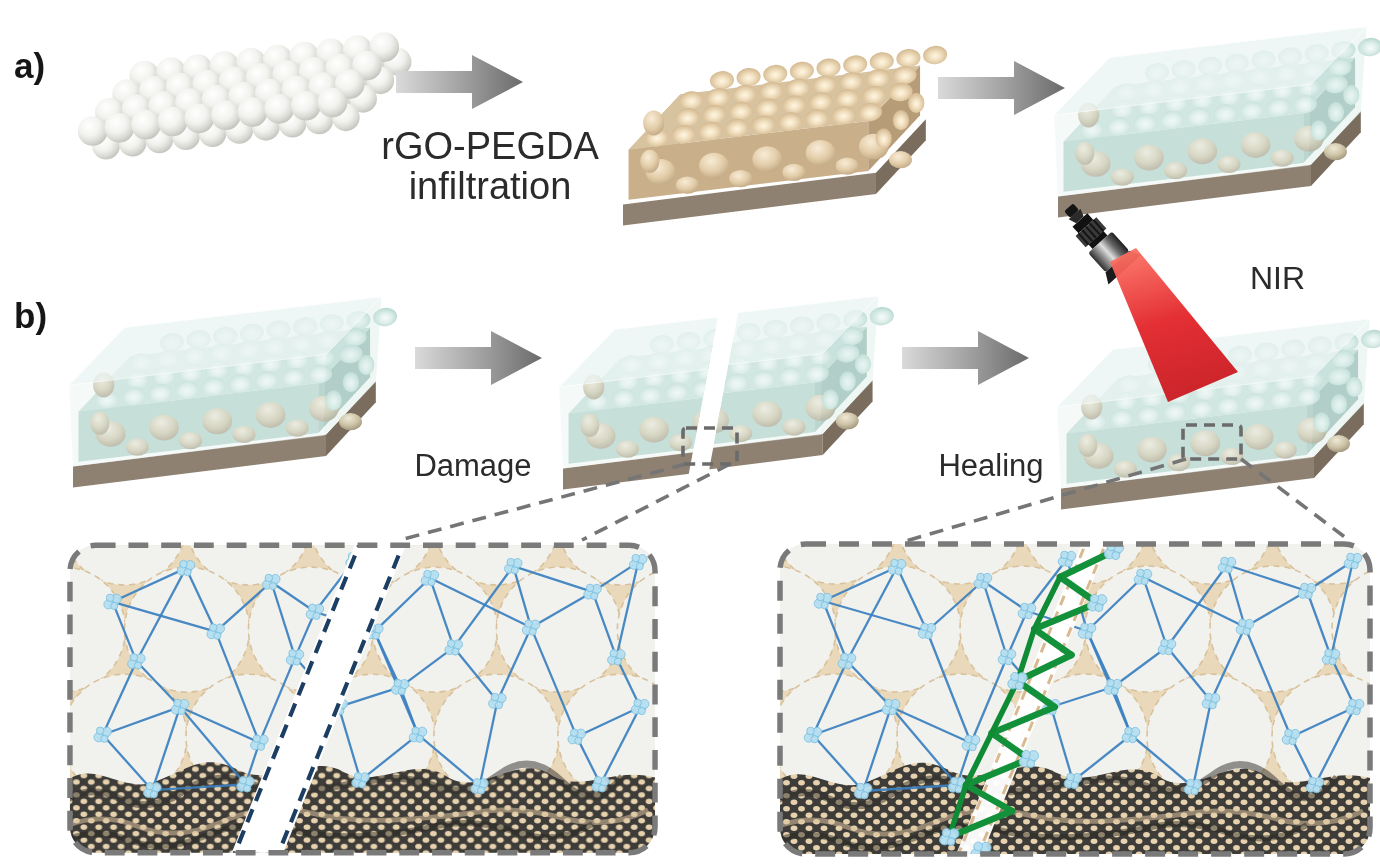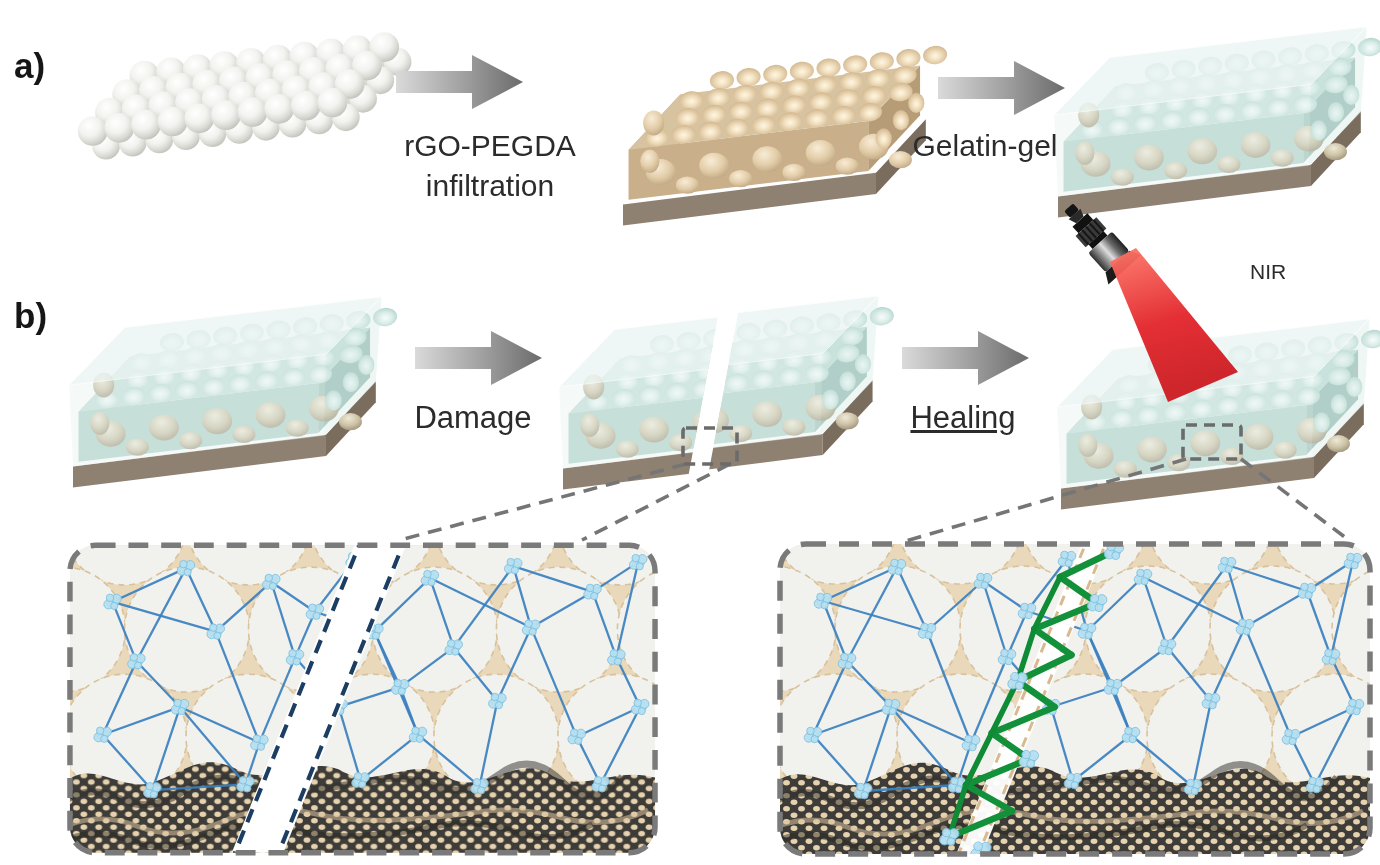--- a/index.html
+++ b/index.html
@@ -1,21 +1,21 @@
 <!DOCTYPE html>
 <html><head>
 <meta charset="utf-8">
 <style>
   html,body{margin:0;padding:0;background:#ffffff;}
   .canvas{position:relative;width:1380px;height:865px;background:#ffffff;overflow:hidden;
           font-family:"Liberation Sans", sans-serif;color:#262626;}
   .plabel{position:absolute;font-weight:bold;font-size:35px;color:#161616;}
-  .steplabel{position:absolute;text-align:center;font-size:30px;color:#2b2b2b;line-height:40px;}
-  .steplabel.single{font-size:31px;}
-  .nirlabel{position:absolute;font-size:21px;color:#2b2b2b;}
+  .steplabel{position:absolute;text-align:center;font-size:38px;color:#2b2b2b;line-height:40px;}
+  .steplabel.single{font-size:31px;margin-top:48px;}
+  .nirlabel{position:absolute;font-size:32px;color:#2b2b2b;}
   .block,.inset,.arrow{position:absolute;overflow:visible;}
   svg{display:block;}
   .defs-holder{position:absolute;width:0;height:0;overflow:hidden;}
 </style>
 </head>
 <body>
 
 <div class="canvas">
 
   <svg class="defs-holder" aria-hidden="true">
@@ -560,24 +560,23 @@
   </svg>
   <svg class="arrow" style="left:902px;top:328px;" width="130" height="60" viewBox="0 0 130 60">
     <polygon points="0,19 76,19 76,3 127,30 76,57 76,41 0,41" fill="url(#gArrow)"></polygon>
   </svg>
 
   <div class="steplabel" style="left:355px;top:126px;width:270px;">
     <div>rGO-PEGDA</div>
     <div>infiltration</div>
   </div>
   <div class="steplabel" style="left:850px;top:126px;width:270px;">
-    <div>Gelatin-gel</div>
   </div>
   <div class="steplabel single" style="left:378px;top:398px;width:190px;">Damage</div>
-  <div class="steplabel single" style="left:868px;top:398px;width:190px;text-decoration:underline;">Healing</div>
+  <div class="steplabel single" style="left:896px;top:398px;width:190px;">Healing</div>
   <div class="nirlabel" style="left:1250px;top:260px;">NIR</div>
 
   <svg id="insetDamaged" class="inset" style="left:65px;top:538px;" width="595" height="322" viewBox="0 0 600 320">
       <defs>
         <clipPath id="insetDamagedclip">
           <rect x="5" y="5" width="590" height="310" rx="26"></rect>
         </clipPath>
       </defs>
       <rect x="0" y="0" width="600" height="320" rx="30" fill="#ffffff"></rect>
       <g clip-path="url(#insetDamagedclip)">

